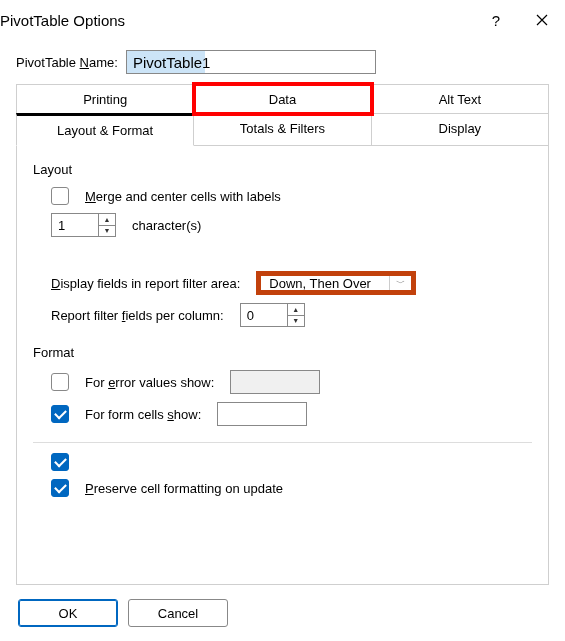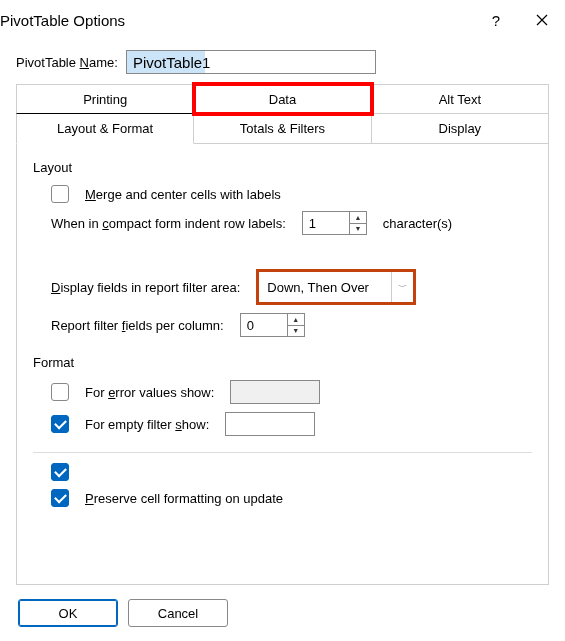--- a/index.html
+++ b/index.html
@@ -58,21 +58,21 @@
     padding: 7px 0;
     border: 1px solid #cfcfcf;
     background: #fff;
     position: relative;
     cursor: default;
     font-size: 13px;
   }
   .tab-row.row1 .tab { border-bottom: none; }
   .tab + .tab { border-left: none; }
   .tab.active {
-    border-top: 1px solid #000000;
+    border-top: 3px solid #000000;
     border-bottom: 1px solid #fff;
     z-index: 2;
     background: #fff;
   }
   .tab-row.row2 .tab:not(.active) { border-bottom: 1px solid #cfcfcf; }
   .tab-row.row2 { margin-top: -1px; }
   .tab.highlight-red {
     outline: 4px solid #ff0000;
     outline-offset: -2px;
     z-index: 5;
@@ -131,22 +131,22 @@
   .spin-btn {
     width: 16px; height: 11.5px;
     display: flex; align-items: center; justify-content: center;
     font-size: 7px; line-height: 1; color: #333;
   }
   .spin-btn + .spin-btn { border-top: 1px solid #888; }
 
   
   .select {
     display: inline-flex; align-items: center;
-    border: 3px solid #c2410c;
-    height: 36px;
+    border: 5px solid #c2410c;
+    height: 24px;
     background: #fff;
     padding: 0 0 0 8px;
     min-width: 160px;
     justify-content: space-between;
   }
   .select .sel-text { flex: 1; }
   .select .sel-arrow {
     width: 22px; height: 100%;
     display: flex; align-items: center; justify-content: center;
     border-left: 1px solid #ccc;
@@ -225,23 +225,20 @@
     <div class="section-label">Layout</div>
 
     <div class="row indent">
       <span class="cbx"></span>
       <span>
         <span></span><u>M</u><span>erge and center cells with labels</span>
       </span>
     </div>
 
     <div class="row indent">
-      <span>
-        <span>When in </span><u>c</u><span>ompact form indent row labels:</span>
-      </span>
       <span class="spinner">
         <input type="text" value="1" style="">
         <span class="spin-btns">
           <span class="spin-btn">▲</span>
           <span class="spin-btn">▼</span>
         </span>
       </span>
       <span>character(s)</span>
     </div>
 
@@ -276,21 +273,21 @@
       <span class="cbx"></span>
       <span>
         <span>For </span><u>e</u><span>rror values show:</span>
       </span>
       <input class="txt-small disabled" type="text" disabled="" value="" style="">
     </div>
 
     <div class="row indent">
       <span class="cbx checked"></span>
       <span>
-        <span>For empty filter </span><u>s</u><span>how:</span>
+        <span>For form cells </span><u>s</u><span>how:</span>
       </span>
       <input class="txt-small" type="text" value="" style="">
     </div>
 
     <hr class="hr">
 
     <div class="row indent">
       <span class="cbx checked"></span>
     </div>
 

